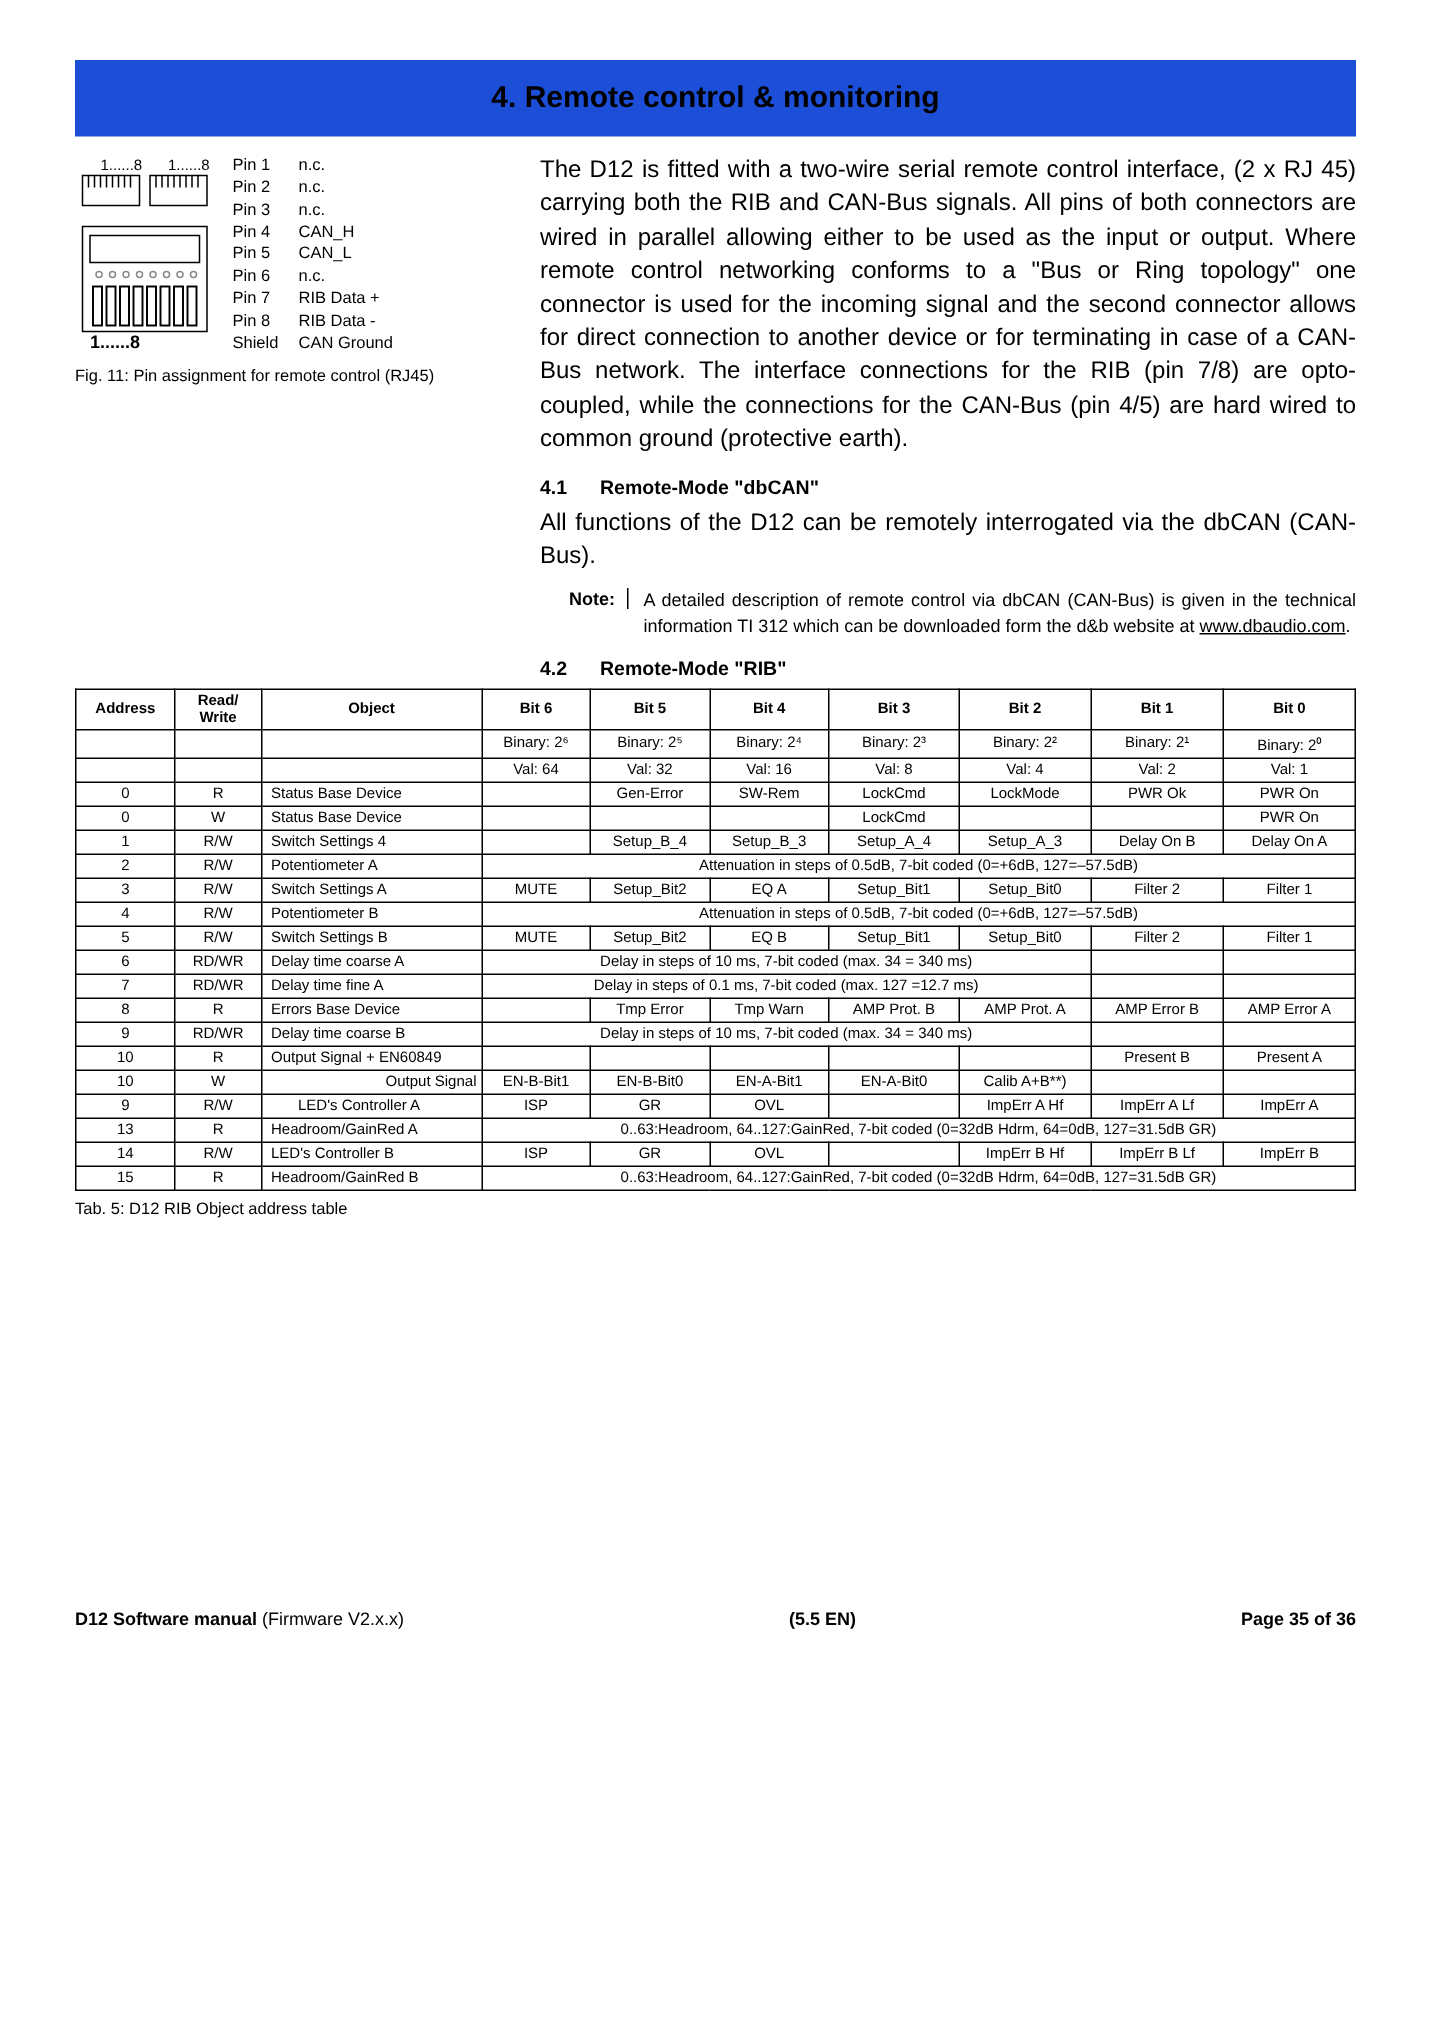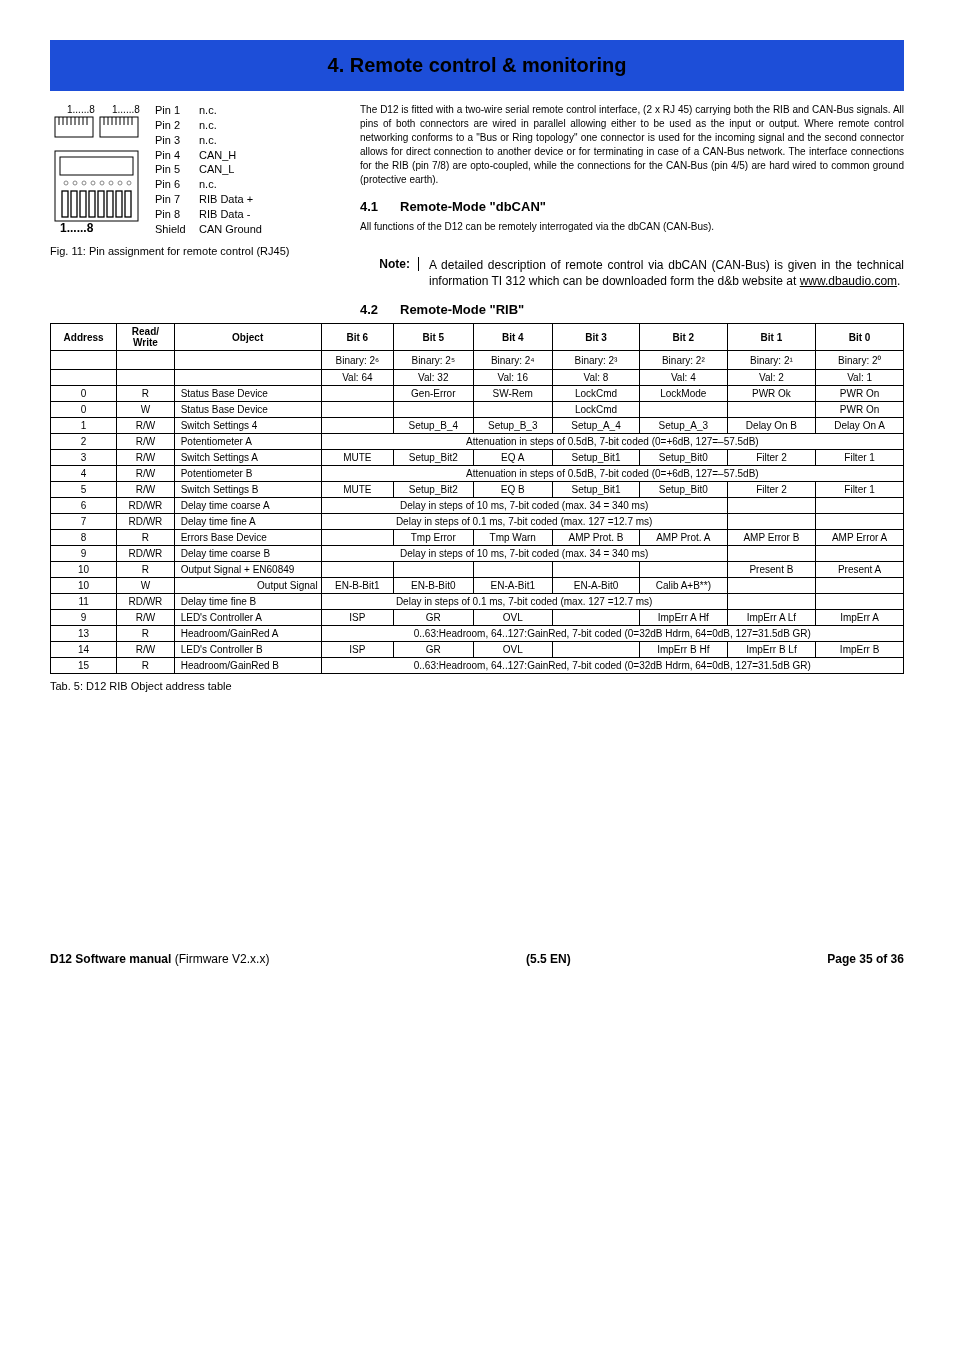--- a/index.html
+++ b/index.html
@@ -7,21 +7,21 @@
 .title-bar h1{font-size:20px;font-weight:bold;margin:0}
 .two-col{display:flex;gap:20px}
 .left-col{width:290px;flex-shrink:0}
 .right-col{flex:1}
 .pin-block{display:flex;gap:10px;align-items:flex-start}
 .pin-svg{flex-shrink:0}
 .pin-table{font-size:11px;line-height:1.35}
 .pin-row{display:flex;gap:6px}
 .pin-row .pn{width:38px}
 .fig-cap{font-size:11px;font-weight:normal;margin-top:8px}
-.body-text{font-size:10px;line-height:1.4;text-align:justify;margin-bottom:10px}
+.body-text{font-size:16px;line-height:1.4;text-align:justify;margin-bottom:10px}
 .sec-head{font-weight:bold;font-size:13px;margin:12px 0 6px 0}
 .sec-head .num{display:inline-block;width:40px}
 .note-row{display:flex;gap:10px;align-items:flex-start;}
 .note-label{font-weight:bold;width:50px;text-align:right;flex-shrink:0;border-right:1px solid #000;padding-right:8px}
 .note-body{flex:1;font-size:12px;line-height:1.4;text-align:justify}
 a{color:#000;text-decoration:underline}
 table.rib{border-collapse:collapse;width:100%;font-size:10px;margin-top:6px}
 table.rib th,table.rib td{border:1px solid #000;padding:2px 3px;text-align:center;vertical-align:middle}
 table.rib th{font-weight:bold}
 .tab-cap{font-size:11px;font-weight:normal;margin-top:6px}
@@ -319,31 +319,23 @@
         <td style="text-align: right; padding-left: 6px;">Output Signal</td>
         <td>EN-B-Bit1</td>
         <td>EN-B-Bit0</td>
         <td>EN-A-Bit1</td>
         <td>EN-A-Bit0</td>
         <td>Calib A+B**)</td>
         <td></td>
         <td></td>
       </tr>
       <tr>
-        <td>11</td>
-        <td>RD/WR</td>
-        <td style="text-align: left; padding-left: 6px;">Delay time fine B</td>
-        <td colspan="5" class="span-note">Delay in steps of 0.1 ms, 7-bit coded (max. 127 =12.7 ms)</td>
-        <td></td>
-        <td></td>
-      </tr>
-      <tr>
         <td>9</td>
         <td>R/W</td>
-        <td style="text-align: left; padding-left: 6px;">LED's Controller A</td>
+        <td style="text-align: left; padding-left: 24px;">LED's Controller A</td>
         <td>ISP</td>
         <td>GR</td>
         <td>OVL</td>
         <td></td>
         <td>ImpErr A Hf</td>
         <td>ImpErr A Lf</td>
         <td>ImpErr A</td>
       </tr>
       <tr>
         <td>13</td>

